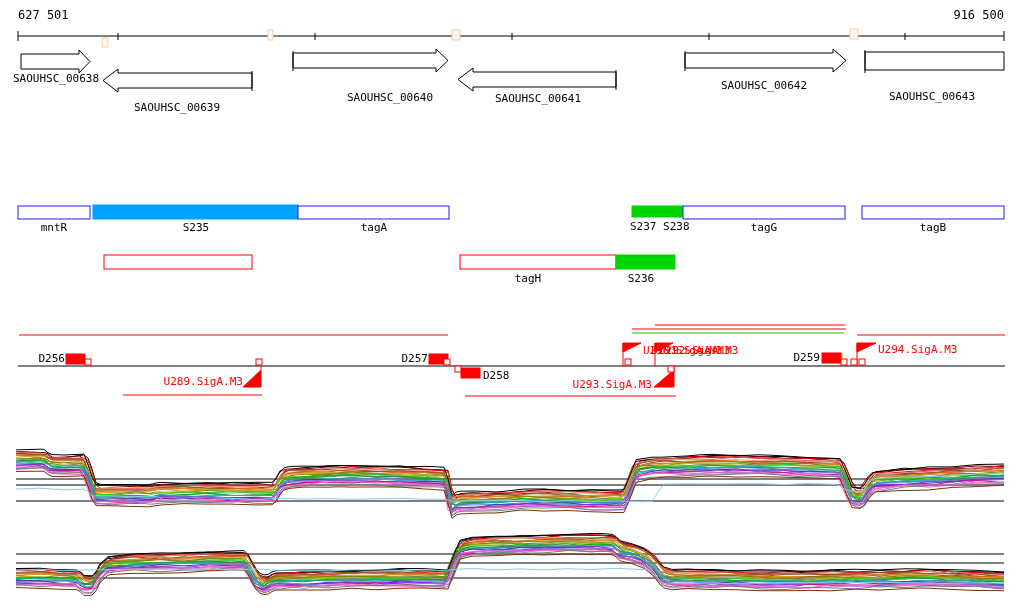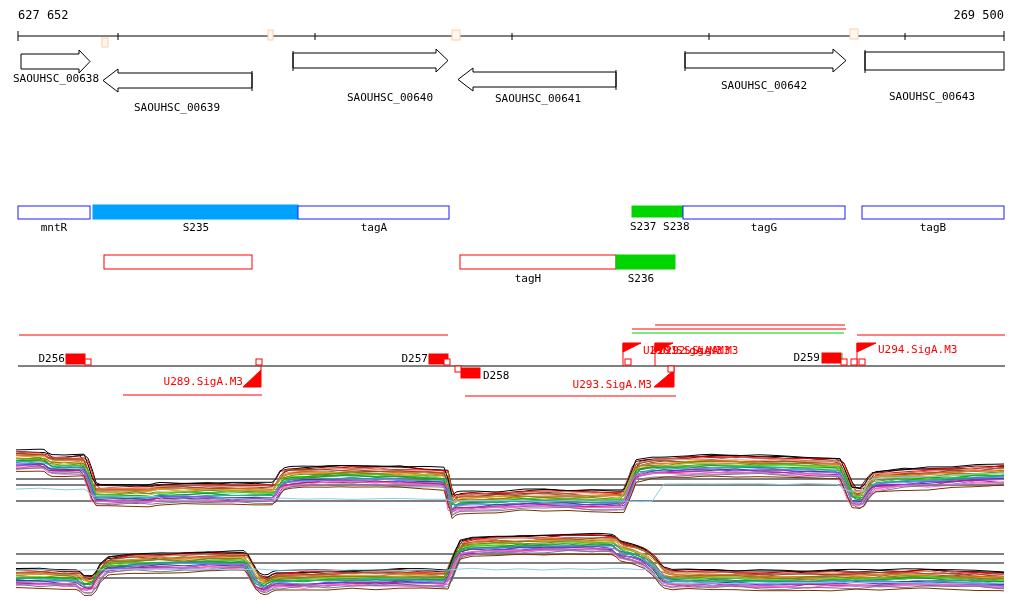--- a/index.html
+++ b/index.html
@@ -161,15 +161,15 @@
       <polyline points="16,582.6 20,582.7 24,582.8 28,582.9 32,583.0 36,583.2 40,583.1 44,583.2 48,583.2 52,583.3 56,583.3 60,583.4 64,583.4 68,583.5 72,583.6 76,584.5 80,588.6 84,589.9 88,590.0 92,588.0 96,579.6 100,574.4 104,570.5 108,568.8 112,568.1 116,568.2 120,568.3 124,568.4 128,568.5 132,568.9 136,569.2 140,568.9 144,568.6 148,568.3 152,568.0 156,567.6 160,567.3 164,567.4 168,567.4 172,567.5 176,567.5 180,567.6 184,567.6 188,567.2 192,566.7 196,566.3 200,565.8 204,565.4 208,565.0 212,565.0 216,565.0 220,565.0 224,565.0 228,565.0 232,565.0 236,564.8 240,564.7 244,566.2 248,574.2 252,581.2 256,586.7 260,588.1 264,588.7 268,586.1 272,584.0 276,583.8 280,583.6 284,583.9 288,584.2 292,584.5 296,584.8 300,585.0 304,585.3 308,584.8 312,584.3 316,583.7 320,583.2 324,582.7 328,582.2 332,582.3 336,582.4 340,582.5 344,582.6 348,582.7 352,582.8 356,582.7 360,582.7 364,582.7 368,582.7 372,582.7 376,582.7 380,582.7 384,582.6 388,582.6 392,582.5 396,582.5 400,582.5 404,582.5 408,582.5 412,582.5 416,582.5 420,582.6 424,582.6 428,582.7 432,582.9 436,583.1 440,583.2 444,583.4 448,576.0 452,565.9 456,556.9 460,553.8 464,553.1 468,552.4 472,552.4 476,551.9 480,551.4 484,550.9 488,550.3 492,549.8 496,549.3 500,549.4 504,549.5 508,549.6 512,549.8 516,549.9 520,550.0 524,549.7 528,549.4 532,549.1 536,548.8 540,548.5 544,548.3 548,548.2 552,548.0 556,547.9 560,547.8 564,547.6 568,547.5 572,547.3 576,547.1 580,546.9 584,546.7 588,546.5 592,546.3 596,546.6 600,547.0 604,547.6 608,548.2 612,549.5 616,553.8 620,555.4 624,556.1 628,556.8 632,557.6 636,559.0 640,560.4 644,563.3 648,566.7 652,570.5 656,576.2 660,581.0 664,582.4 668,583.7 672,584.3 676,584.4 680,584.6 684,584.8 688,584.9 692,584.6 696,584.3 700,584.0 704,583.7 708,583.3 712,583.0 716,583.3 720,583.6 724,583.9 728,584.2 732,584.5 736,584.8 740,584.9 744,584.9 748,584.9 752,584.9 756,584.9 760,584.9 764,584.9 768,584.8 772,584.8 776,584.7 780,584.6 784,584.6 788,584.6 792,584.6 796,584.6 800,584.6 804,584.5 808,584.4 812,584.3 816,584.1 820,584.0 824,583.9 828,583.8 832,583.7 836,583.5 840,583.3 844,583.1 848,582.9 852,582.7 856,582.5 860,582.7 864,582.8 868,582.9 872,583.0 876,583.1 880,583.2 884,583.3 888,583.4 892,583.5 896,583.6 900,583.7 904,583.8 908,583.7 912,583.6 916,583.5 920,583.6 924,583.7 928,583.8 932,584.0 936,584.1 940,584.3 944,584.4 948,584.5 952,584.7 956,584.7 960,584.7 964,584.7 968,584.7 972,584.7 976,584.7 980,584.8 984,585.0 988,585.2 992,585.4 996,585.6 1000,585.8 1004,586.1" fill="none" stroke="#8a2be2" stroke-width="1"></polyline>
       <polyline points="16,581.7 20,582.1 24,582.6 28,583.1 32,583.6 36,584.1 40,584.6 44,584.6 48,584.4 52,584.3 56,584.2 60,584.1 64,584.0 68,583.7 72,583.4 76,583.1 80,582.8 84,585.7 88,588.1 92,588.2 96,588.3 100,581.7 104,575.3 108,571.8 112,569.4 116,569.1 120,568.8 124,568.5 128,568.2 132,567.9 136,567.8 140,567.5 144,567.2 148,566.9 152,566.6 156,566.4 160,566.1 164,566.3 168,566.5 172,566.8 176,567.0 180,567.2 184,567.4 188,566.9 192,566.5 196,566.0 200,565.5 204,565.0 208,564.5 212,564.5 216,564.5 220,564.5 224,564.5 228,564.5 232,564.5 236,564.5 240,564.5 244,564.6 248,564.6 252,571.2 256,578.9 260,585.9 264,588.7 268,590.5 272,589.0 276,586.9 280,586.7 284,586.3 288,585.9 292,585.5 296,585.1 300,584.7 304,584.3 308,584.6 312,584.9 316,585.3 320,585.6 324,585.9 328,586.3 332,585.7 336,585.2 340,584.6 344,584.1 348,583.5 352,583.0 356,583.4 360,583.7 364,584.1 368,584.5 372,584.9 376,585.3 380,584.9 384,584.5 388,584.1 392,583.8 396,583.4 400,583.0 404,583.0 408,583.1 412,583.2 416,583.3 420,583.4 424,583.5 428,583.6 432,583.7 436,583.9 440,584.0 444,584.1 448,584.3 452,580.9 456,570.2 460,560.6 464,554.0 468,553.0 472,551.9 476,551.2 480,551.1 484,551.0 488,550.8 492,550.7 496,550.6 500,550.7 504,550.7 508,550.8 512,550.9 516,550.9 520,551.0 524,550.5 528,550.0 532,549.5 536,549.0 540,548.5 544,548.1 548,548.2 552,548.4 556,548.5 560,548.7 564,548.8 568,549.0 572,549.0 576,549.0 580,549.1 584,549.1 588,549.1 592,549.2 596,548.9 600,548.6 604,548.4 608,548.5 612,548.5 616,548.6 620,552.2 624,555.5 628,556.6 632,557.8 636,558.9 640,560.7 644,562.1 648,563.9 652,566.9 656,569.8 660,574.7 664,579.9 668,581.8 672,582.9 676,583.6 680,583.5 684,583.4 688,583.3 692,583.7 696,584.1 700,584.5 704,584.9 708,585.3 712,585.7 716,585.6 720,585.4 724,585.3 728,585.2 732,585.1 736,585.0 740,585.2 744,585.4 748,585.6 752,585.8 756,586.0 760,586.2 764,585.8 768,585.4 772,585.0 776,584.5 780,584.1 784,583.7 788,583.8 792,583.9 796,584.0 800,584.1 804,584.1 808,584.1 812,584.2 816,584.3 820,584.4 824,584.5 828,584.5 832,584.6 836,584.9 840,585.2 844,585.5 848,585.8 852,586.1 856,586.4 860,586.2 864,586.0 868,585.8 872,585.6 876,585.4 880,585.2 884,584.9 888,584.6 892,584.4 896,584.1 900,583.8 904,583.6 908,583.3 912,583.0 916,582.8 920,582.5 924,582.4 928,582.3 932,582.9 936,583.4 940,584.0 944,584.5 948,585.1 952,585.6 956,585.5 960,585.4 964,585.4 968,585.3 972,585.2 976,585.1 980,585.3 984,585.5 988,585.7 992,585.8 996,586.0 1000,586.2 1004,586.3" fill="none" stroke="#9370db" stroke-width="1"></polyline>
       <polyline points="16,583.3 20,583.4 24,583.5 28,583.6 32,583.7 36,583.8 40,583.8 44,584.0 48,584.2 52,584.4 56,584.6 60,584.8 64,585.0 68,584.6 72,584.2 76,584.3 80,587.9 84,589.0 88,588.6 92,588.0 96,580.2 100,575.2 104,572.0 108,570.7 112,570.6 116,570.0 120,569.5 124,568.9 128,568.4 132,568.1 136,567.8 140,567.6 144,567.4 148,567.3 152,567.1 156,566.9 160,566.7 164,567.0 168,567.4 172,567.7 176,568.0 180,568.4 184,568.7 188,568.4 192,568.0 196,567.7 200,567.4 204,567.1 208,566.8 212,566.9 216,567.0 220,567.0 224,567.1 228,567.2 232,567.3 236,566.8 240,566.3 244,566.7 248,574.4 252,581.1 256,586.8 260,588.4 264,589.6 268,587.2 272,585.1 276,585.1 280,585.1 284,585.2 288,585.2 292,585.3 296,585.3 300,585.3 304,585.4 308,585.4 312,585.5 316,585.5 320,585.6 324,585.7 328,585.7 332,585.4 336,585.0 340,584.6 344,584.2 348,583.9 352,583.5 356,583.4 360,583.3 364,583.2 368,583.1 372,582.9 376,582.8 380,583.0 384,583.2 388,583.3 392,583.5 396,583.6 400,583.9 404,584.2 408,584.6 412,584.9 416,585.3 420,585.7 424,586.0 428,585.8 432,585.7 436,585.5 440,585.4 444,585.2 448,578.5 452,568.2 456,559.2 460,555.3 464,554.6 468,553.9 472,553.7 476,553.4 480,553.1 484,552.8 488,552.5 492,552.2 496,551.9 500,551.8 504,551.7 508,551.6 512,551.4 516,551.3 520,551.2 524,550.9 528,550.6 532,550.3 536,550.0 540,549.7 544,549.5 548,549.5 552,549.5 556,549.6 560,549.6 564,549.6 568,549.7 572,549.7 576,549.7 580,549.8 584,549.8 588,549.8 592,549.9 596,549.7 600,549.7 604,549.9 608,550.1 612,550.7 616,554.6 620,556.7 624,557.7 628,558.6 632,559.6 636,561.3 640,563.0 644,565.3 648,568.1 652,571.2 656,576.4 660,581.1 664,581.9 668,583.6 672,584.6 676,585.0 680,585.5 684,586.0 688,586.5 692,586.0 696,585.5 700,585.0 704,584.5 708,584.0 712,583.5 716,584.0 720,584.5 724,585.0 728,585.5 732,586.1 736,586.6 740,586.7 744,586.8 748,587.0 752,587.1 756,587.2 760,587.4 764,587.4 768,587.3 772,587.3 776,587.3 780,587.2 784,587.2 788,586.8 792,586.3 796,585.9 800,585.4 804,584.8 808,584.2 812,584.4 816,584.6 820,584.7 824,584.9 828,585.1 832,585.2 836,585.2 840,585.1 844,585.1 848,585.0 852,585.0 856,584.9 860,585.0 864,585.0 868,585.1 872,585.1 876,585.2 880,585.2 884,585.1 888,585.1 892,585.0 896,585.0 900,584.9 904,584.8 908,584.8 912,584.8 916,584.8 920,585.0 924,585.2 928,585.4 932,585.6 936,585.7 940,585.9 944,586.0 948,586.2 952,586.3 956,586.3 960,586.2 964,586.2 968,586.1 972,586.1 976,586.0 980,586.3 984,586.6 988,586.9 992,587.2 996,587.5 1000,587.8 1004,587.7" fill="none" stroke="#c71585" stroke-width="1"></polyline>
       <polyline points="16,583.9 20,584.1 24,584.3 28,584.5 32,584.7 36,584.9 40,585.0 44,584.8 48,584.6 52,584.4 56,584.2 60,584.0 64,583.8 68,583.8 72,583.8 76,584.0 80,588.0 84,589.8 88,589.8 92,589.3 96,581.2 100,575.5 104,571.9 108,570.1 112,569.6 116,569.5 120,569.4 124,569.2 128,569.1 132,569.3 136,569.4 140,569.3 144,569.1 148,569.0 152,568.9 156,568.8 160,568.7 164,568.8 168,568.9 172,569.1 176,569.2 180,569.4 184,569.5 188,569.0 192,568.5 196,568.1 200,567.6 204,567.1 208,566.7 212,567.0 216,567.3 220,567.6 224,568.0 228,568.3 232,568.6 236,568.4 240,568.2 244,568.4 248,576.3 252,583.5 256,589.8 260,591.2 264,592.4 268,589.7 272,587.2 276,587.0 280,586.8 284,586.7 288,586.6 292,586.4 296,586.3 300,586.2 304,586.0 308,585.9 312,585.7 316,585.5 320,585.4 324,585.2 328,585.0 332,584.9 336,584.7 340,584.6 344,584.4 348,584.2 352,584.1 356,584.4 360,584.7 364,585.0 368,585.4 372,585.7 376,586.0 380,586.0 384,586.0 388,586.0 392,586.0 396,586.0 400,586.0 404,586.1 408,586.1 412,586.2 416,586.2 420,586.3 424,586.3 428,586.0 432,585.7 436,585.4 440,585.1 444,584.8 448,578.6 452,568.1 456,558.8 460,554.1 464,553.1 468,552.1 472,551.7 476,551.5 480,551.4 484,551.3 488,551.1 492,551.0 496,550.9 500,550.9 504,551.0 508,551.0 512,551.1 516,551.1 520,551.2 524,551.1 528,551.0 532,550.9 536,550.8 540,550.7 544,550.7 548,550.6 552,550.6 556,550.6 560,550.6 564,550.6 568,550.6 572,550.4 576,550.2 580,550.0 584,549.8 588,549.6 592,549.4 596,549.7 600,550.2 604,550.8 608,551.5 612,552.3 616,556.6 620,558.5 624,558.8 628,559.2 632,559.7 636,560.8 640,561.9 644,564.5 648,567.8 652,571.3 656,576.9 660,582.3 664,583.6 668,584.6 672,585.0 676,584.9 680,584.7 684,584.5 688,584.4 692,584.8 696,585.2 700,585.6 704,586.0 708,586.4 712,586.9 716,586.6 720,586.4 724,586.2 728,586.0 732,585.8 736,585.6 740,585.7 744,585.8 748,585.9 752,586.1 756,586.2 760,586.3 764,586.4 768,586.6 772,586.7 776,586.9 780,587.0 784,587.2 788,587.4 792,587.5 796,587.7 800,587.8 804,587.8 808,587.9 812,587.4 816,586.8 820,586.3 824,585.8 828,585.3 832,584.7 836,584.7 840,584.7 844,584.7 848,584.7 852,584.7 856,584.6 860,585.1 864,585.5 868,585.9 872,586.3 876,586.7 880,587.1 884,586.9 888,586.7 892,586.4 896,586.2 900,585.9 904,585.7 908,585.4 912,585.1 916,584.8 920,584.7 924,584.6 928,584.5 932,584.5 936,584.4 940,584.4 944,584.4 948,584.3 952,584.3 956,584.6 960,584.9 964,585.2 968,585.5 972,585.8 976,586.1 980,586.5 984,586.9 988,587.3 992,587.7 996,588.1 1000,588.5 1004,588.5" fill="none" stroke="#ff69b4" stroke-width="1"></polyline>
       <polyline points="16,585.5 20,585.2 24,585.0 28,584.7 32,584.4 36,584.2 40,583.8 44,584.3 48,584.7 52,585.2 56,585.7 60,586.1 64,586.6 68,586.5 72,586.5 76,586.5 80,590.3 84,592.4 88,592.4 92,592.3 96,584.3 100,578.3 104,574.7 108,572.5 112,572.0 116,571.5 120,571.0 124,570.5 128,569.9 132,569.6 136,569.4 140,569.1 144,568.9 148,568.7 152,568.5 156,568.3 160,568.1 164,568.0 168,568.0 172,567.9 176,567.8 180,567.8 184,567.7 188,568.0 192,568.2 196,568.4 200,568.6 204,568.9 208,569.1 212,568.6 216,568.1 220,567.6 224,567.1 228,566.6 232,566.1 236,566.2 240,566.3 244,566.4 248,574.4 252,582.0 256,588.9 260,590.3 264,591.6 268,589.0 272,586.3 276,585.9 280,585.7 284,586.1 288,586.6 292,587.0 296,587.5 300,587.9 304,588.4 308,587.8 312,587.2 316,586.6 320,586.0 324,585.4 328,584.8 332,584.9 336,585.0 340,585.2 344,585.3 348,585.4 352,585.6 356,585.6 360,585.6 364,585.6 368,585.6 372,585.6 376,585.6 380,585.6 384,585.6 388,585.6 392,585.5 396,585.5 400,585.6 404,585.8 408,586.1 412,586.3 416,586.6 420,586.8 424,587.1 428,587.0 432,586.9 436,586.8 440,586.7 444,586.7 448,581.5 452,571.0 456,561.9 460,556.8 464,556.0 468,555.2 472,554.9 476,554.3 480,553.7 484,553.0 488,552.4 492,551.8 496,551.2 500,551.5 504,551.8 508,552.2 512,552.5 516,552.8 520,553.1 524,552.6 528,552.0 532,551.4 536,550.9 540,550.3 544,549.8 548,549.8 552,549.8 556,549.8 560,549.8 564,549.8 568,549.8 572,550.1 576,550.5 580,550.8 584,551.1 588,551.5 592,551.8 596,551.5 600,551.4 604,551.5 608,551.5 612,551.6 616,555.3 620,558.0 624,559.1 628,560.1 632,561.2 636,563.0 640,564.8 644,567.1 648,570.3 652,573.5 656,578.9 660,584.4 664,585.7 668,587.0 672,587.8 676,587.9 680,588.0 684,588.1 688,588.2 692,587.9 696,587.6 700,587.3 704,587.0 708,586.7 712,586.4 716,586.3 720,586.1 724,586.0 728,585.9 732,585.8 736,585.7 740,586.0 744,586.3 748,586.6 752,586.9 756,587.2 760,587.5 764,587.2 768,586.9 772,586.6 776,586.3 780,586.1 784,585.8 788,586.2 792,586.6 796,587.1 800,587.4 804,587.8 808,588.1 812,587.9 816,587.7 820,587.5 824,587.3 828,587.1 832,586.9 836,586.7 840,586.5 844,586.3 848,586.0 852,585.8 856,585.6 860,585.7 864,585.9 868,586.0 872,586.2 876,586.3 880,586.4 884,586.1 888,585.8 892,585.5 896,585.2 900,584.9 904,584.6 908,584.5 912,584.3 916,584.2 920,584.2 924,584.3 928,584.4 932,584.6 936,584.8 940,585.0 944,585.2 948,585.4 952,585.7 956,585.7 960,585.7 964,585.8 968,585.8 972,585.9 976,585.9 980,586.2 984,586.5 988,586.7 992,587.0 996,587.3 1000,587.6 1004,587.5" fill="none" stroke="#da70d6" stroke-width="1"></polyline>
       <polyline points="16,584.2 20,584.6 24,585.0 28,585.4 32,585.8 36,586.3 40,586.7 44,586.4 48,586.1 52,585.8 56,585.5 60,585.2 64,584.9 68,585.2 72,585.6 76,586.0 80,588.8 84,592.8 88,593.2 92,592.9 96,587.8 100,580.0 104,576.2 108,572.7 112,572.1 116,571.6 120,571.2 124,570.8 128,570.4 132,570.1 136,569.9 140,570.2 144,570.5 148,570.9 152,571.2 156,571.5 160,571.8 164,571.5 168,571.3 172,571.0 176,570.7 180,570.4 184,570.1 188,570.1 192,570.1 196,570.1 200,570.1 204,570.1 208,570.1 212,569.7 216,569.3 220,568.8 224,568.4 228,568.0 232,567.5 236,567.5 240,567.5 244,567.4 248,572.3 252,580.2 256,586.9 260,590.7 264,592.5 268,591.8 272,589.6 276,588.8 280,589.0 284,588.5 288,587.9 292,587.4 296,586.9 300,586.4 304,585.9 308,586.2 312,586.6 316,586.9 320,587.2 324,587.6 328,587.9 332,587.6 336,587.3 340,587.0 344,586.7 348,586.4 352,586.1 356,586.0 360,585.9 364,585.8 368,585.7 372,585.6 376,585.5 380,585.4 384,585.2 388,585.1 392,585.0 396,584.9 400,584.8 404,584.9 408,585.0 412,585.0 416,585.1 420,585.2 424,585.3 428,585.7 432,586.1 436,586.5 440,586.9 444,587.3 448,586.6 452,576.0 456,566.1 460,557.5 464,556.5 468,555.5 472,554.6 476,554.2 480,553.8 484,553.4 488,553.0 492,552.6 496,552.2 500,552.4 504,552.6 508,552.8 512,553.0 516,553.2 520,553.4 524,553.3 528,553.2 532,553.1 536,553.0 540,552.9 544,552.9 548,552.5 552,552.1 556,551.7 560,551.3 564,550.9 568,550.5 572,550.7 576,550.9 580,551.2 584,551.4 588,551.6 592,551.8 596,551.5 600,551.2 604,551.2 608,551.3 612,551.3 616,553.6 620,557.4 624,558.4 628,559.4 632,560.4 636,561.9 640,563.6 644,565.4 648,568.7 652,572.0 656,576.7 660,582.3 664,585.3 668,586.1 672,586.9 676,586.5 680,586.2 684,585.8 688,585.5 692,585.9 696,586.3 700,586.6 704,587.0 708,587.4 712,587.8 716,587.4 720,587.0 724,586.7 728,586.3 732,586.0 736,585.7 740,586.2 744,586.8 748,587.3 752,587.9 756,588.4 760,588.9 764,589.0 768,589.2 772,589.3 776,589.4 780,589.5 784,589.6 788,589.2 792,588.9 796,588.5 800,588.2 804,587.7 808,587.3 812,587.4 816,587.5 820,587.6 824,587.7 828,587.8 832,587.9 836,588.0 840,588.2 844,588.4 848,588.5 852,588.7 856,588.8 860,588.4 864,587.9 868,587.5 872,587.0 876,586.5 880,586.0 884,586.3 888,586.6 892,586.9 896,587.1 900,587.4 904,587.7 908,587.3 912,587.0 916,586.6 920,586.3 924,586.2 928,586.0 932,586.1 936,586.1 940,586.1 944,586.2 948,586.2 952,586.2 956,586.2 960,586.2 964,586.2 968,586.2 972,586.2 976,586.2 980,586.6 984,587.1 988,587.5 992,587.9 996,588.3 1000,588.7 1004,588.7" fill="none" stroke="#708090" stroke-width="1"></polyline>
       <polyline points="16,569.0 20,568.9 24,568.9 28,568.9 32,568.8 36,568.8 40,568.7 44,568.9 48,569.1 52,569.3 56,569.5 60,569.7 64,569.8 68,569.8 72,569.8 76,569.8 80,571.8 84,575.8 88,575.8 92,575.8 96,571.8 100,563.8 104,560.3 108,556.8 112,556.4 116,555.9 120,555.4 124,554.9 128,554.5 132,554.1 136,553.9 140,553.7 144,553.5 148,553.4 152,553.2 156,553.1 160,552.9 164,552.9 168,553.0 172,553.0 176,553.0 180,553.0 184,553.1 188,553.0 192,552.8 196,552.7 200,552.6 204,552.6 208,552.5 212,552.2 216,551.9 220,551.7 224,551.4 228,551.1 232,550.9 236,550.8 240,550.7 244,550.6 248,554.6 252,562.6 256,569.2 260,573.4 264,574.9 268,574.4 272,571.9 276,570.7 280,570.6 284,570.5 288,570.4 292,570.2 296,570.1 300,569.9 304,569.8 308,569.9 312,569.9 316,569.9 320,570.0 324,570.0 328,570.1 332,570.2 336,570.3 340,570.4 344,570.5 348,570.6 352,570.7 356,570.6 360,570.6 364,570.5 368,570.4 372,570.4 376,570.3 380,570.0 384,569.7 388,569.4 392,569.1 396,568.8 400,568.5 404,568.5 408,568.6 412,568.6 416,568.6 420,568.6 424,568.7 428,568.9 432,569.1 436,569.4 440,569.6 444,569.8 448,570.0 452,559.4 456,549.5 460,540.2 464,539.2 468,538.3 472,537.3 476,537.2 480,537.0 484,536.8 488,536.6 492,536.5 496,536.3 500,536.3 504,536.3 508,536.3 512,536.3 516,536.3 520,536.3 524,536.1 528,535.9 532,535.7 536,535.5 540,535.3 544,535.2 548,535.1 552,534.9 556,534.8 560,534.7 564,534.5 568,534.4 572,534.3 576,534.1 580,533.9 584,533.8 588,533.6 592,533.5 596,533.4 600,533.4 604,533.7 608,534.0 612,534.4 616,536.5 620,540.7 624,541.8 628,542.8 632,543.9 636,545.3 640,547.1 644,548.5 648,551.5 652,554.5 656,558.6 660,563.9 664,567.1 668,568.2 672,569.4 676,569.3 680,569.2 684,569.1 688,569.1 692,569.2 696,569.4 700,569.5 704,569.7 708,569.9 712,570.0 716,570.1 720,570.3 724,570.4 728,570.6 732,570.8 736,571.0 740,570.8 744,570.6 748,570.3 752,570.1 756,569.9 760,569.7 764,569.8 768,569.9 772,570.0 776,570.1 780,570.2 784,570.3 788,570.5 792,570.7 796,570.9 800,571.0 804,571.1 808,571.2 812,571.0 816,570.7 820,570.5 824,570.3 828,570.0 832,569.8 836,569.7 840,569.6 844,569.5 848,569.4 852,569.3 856,569.3 860,569.4 864,569.5 868,569.6 872,569.7 876,569.8 880,569.9 884,569.7 888,569.5 892,569.4 896,569.2 900,569.0 904,568.8 908,568.8 912,568.9 916,568.9 920,568.9 924,569.1 928,569.4 932,569.4 936,569.5 940,569.5 944,569.6 948,569.7 952,569.7 956,569.8 960,569.9 964,570.0 968,570.1 972,570.2 976,570.3 980,570.6 984,570.8 988,571.0 992,571.3 996,571.5 1000,571.7 1004,572.0" fill="none" stroke="#000000" stroke-width="1"></polyline>
       <polyline points="16,587.6 20,587.7 24,587.8 28,588.0 32,588.1 36,588.3 40,588.4 44,588.6 48,588.7 52,588.9 56,589.0 60,589.2 64,589.4 68,589.4 72,589.4 76,589.4 80,591.4 84,595.4 88,595.4 92,595.1 96,590.9 100,582.6 104,578.9 108,575.1 112,574.5 116,574.3 120,574.0 124,573.8 128,573.5 132,573.4 136,573.4 140,573.4 144,573.4 148,573.3 152,573.3 156,573.2 160,573.2 164,573.1 168,573.1 172,573.0 176,572.9 180,572.8 184,572.7 188,572.4 192,572.1 196,571.8 200,571.4 204,571.1 208,570.8 212,570.7 216,570.6 220,570.4 224,570.3 228,570.1 232,570.0 236,570.0 240,570.1 244,570.1 248,574.2 252,582.3 256,589.1 260,593.1 264,594.6 268,594.0 272,591.5 276,590.1 280,590.0 284,590.0 288,590.0 292,590.0 296,590.0 300,590.0 304,589.9 308,590.0 312,590.0 316,590.0 320,590.0 324,590.0 328,590.0 332,589.7 336,589.4 340,589.1 344,588.8 348,588.5 352,588.2 356,588.5 360,588.7 364,589.0 368,589.2 372,589.5 376,589.7 380,589.5 384,589.2 388,589.0 392,588.7 396,588.4 400,588.2 404,588.2 408,588.1 412,588.1 416,588.1 420,588.0 424,588.0 428,588.2 432,588.3 436,588.5 440,588.6 444,588.8 448,589.0 452,578.3 456,568.4 460,559.1 464,558.1 468,557.2 472,556.2 476,556.1 480,556.0 484,555.9 488,555.8 492,555.7 496,555.6 500,555.4 504,555.1 508,554.9 512,554.7 516,554.5 520,554.3 524,554.4 528,554.5 532,554.6 536,554.7 540,554.8 544,555.0 548,554.8 552,554.6 556,554.5 560,554.3 564,554.1 568,554.0 572,554.1 576,554.2 580,554.3 584,554.4 588,554.5 592,554.6 596,554.4 600,554.2 604,554.4 608,554.6 612,554.7 616,556.8 620,560.8 624,561.8 628,562.7 632,563.7 636,565.0 640,566.7 644,568.3 648,571.5 652,574.7 656,579.1 660,584.6 664,588.0 668,588.9 672,589.8 676,589.5 680,589.1 684,588.8 688,588.5 692,588.7 696,588.9 700,589.0 704,589.2 708,589.4 712,589.6 716,589.6 720,589.6 724,589.6 728,589.6 732,589.7 736,589.7 740,589.9 744,590.1 748,590.2 752,590.4 756,590.5 760,590.7 764,590.7 768,590.7 772,590.7 776,590.7 780,590.7 784,590.7 788,590.7 792,590.6 796,590.6 800,590.6 804,590.5 808,590.4 812,590.5 816,590.5 820,590.6 824,590.7 828,590.8 832,590.8 836,590.5 840,590.2 844,590.0 848,589.7 852,589.4 856,589.1 860,589.3 864,589.4 868,589.6 872,589.8 876,589.9 880,590.1 884,589.8 888,589.6 892,589.4 896,589.2 900,588.9 904,588.7 908,588.6 912,588.4 916,588.2 920,588.0 924,588.1 928,588.1 932,588.4 936,588.6 940,588.8 944,589.0 948,589.2 952,589.4 956,589.6 960,589.8 964,590.0 968,590.1 972,590.3 976,590.5 980,590.5 984,590.5 988,590.5 992,590.6 996,590.6 1000,590.6 1004,590.9" fill="none" stroke="#7a3300" stroke-width="1"></polyline>
       <polyline points="16,570.1 20,569.9 24,569.8 28,569.6 32,569.5 36,569.4 40,569.2 44,569.5 48,569.7 52,570.0 56,570.2 60,570.5 64,570.7 68,570.6 72,570.4 76,570.3 80,570.2 84,570.0 88,569.9 92,569.9 96,569.8 100,569.8 104,569.8 108,569.8 112,569.7 116,569.6 120,569.5 124,569.4 128,569.3 132,569.2 136,569.1 140,569.2 144,569.2 148,569.2 152,569.3 156,569.3 160,569.3 164,569.3 168,569.3 172,569.2 176,569.2 180,569.2 184,569.1 188,569.1 192,569.1 196,569.1 200,569.1 204,569.1 208,569.1 212,569.2 216,569.4 220,569.6 224,569.8 228,570.0 232,570.2 236,570.0 240,569.8 244,569.6 248,569.4 252,569.2 256,569.0 260,569.2 264,569.4 268,569.7 272,569.9 276,570.1 280,570.3 284,570.2 288,570.2 292,570.1 296,570.0 300,570.0 304,569.9 308,570.1 312,570.2 316,570.4 320,570.6 324,570.7 328,570.9 332,570.7 336,570.5 340,570.3 344,570.2 348,570.0 352,569.8 356,569.8 360,569.8 364,569.8 368,569.8 372,569.9 376,569.9 380,570.0 384,570.1 388,570.2 392,570.4 396,570.5 400,570.6 404,570.5 408,570.3 412,570.2 416,570.0 420,569.9 424,569.7 428,569.9 432,570.1 436,570.3 440,570.5 444,570.3 448,570.1 452,569.7 456,569.4 460,569.1 464,568.8 468,568.6 472,568.3 476,568.6 480,568.8 484,569.1 488,569.3 492,569.6 496,569.9 500,569.7 504,569.5 508,569.4 512,569.2 516,569.0 520,568.8 524,569.0 528,569.2 532,569.4 536,569.6 540,569.8 544,570.0 548,569.7 552,569.5 556,569.3 560,569.1 564,568.9 568,568.7 572,568.8 576,569.0 580,569.1 584,569.2 588,569.4 592,569.5 596,569.3 600,569.1 604,568.9 608,568.7 612,568.5 616,568.3 620,568.5 624,568.7 628,568.9 632,569.1 636,569.3 640,569.5 644,569.4 648,569.4 652,572.8 656,576.2 660,580.8 664,583.1 668,583.1 672,583.2 676,583.3 680,583.3 684,583.4 688,583.5 692,583.5 696,583.6 700,583.7 704,583.8 708,583.8 712,583.9 716,583.8 720,583.7 724,583.6 728,583.5 732,583.4 736,583.3 740,583.3 744,583.3 748,583.3 752,583.2 756,583.2 760,583.2 764,583.1 768,583.0 772,582.8 776,582.7 780,582.6 784,582.5 788,582.5 792,582.6 796,582.6 800,582.6 804,582.7 808,582.7 812,582.6 816,582.5 820,582.4 824,582.3 828,582.2 832,582.1 836,582.2 840,582.3 844,582.4 848,582.5 852,582.6 856,582.6 860,582.6 864,582.6 868,582.6 872,582.5 876,582.5 880,582.5 884,582.5 888,582.5 892,582.6 896,582.6 900,582.6 904,582.6 908,582.7 912,582.8 916,582.9 920,583.0 924,583.1 928,583.2 932,583.2 936,583.2 940,583.2 944,583.2 948,583.2 952,583.2 956,583.2 960,583.2 964,583.2 968,583.1 972,583.1 976,583.1 980,583.1 984,583.1 988,583.1 992,583.0 996,583.0 1000,583.0 1004,582.7" fill="none" stroke="#87ceeb" stroke-width="1"></polyline>
     </svg>
-  <div class="coord" id="coord-start">627 652</div>
-  <div class="coord" id="coord-end">269 500</div>
+  <div class="coord" id="coord-start">627 501</div>
+  <div class="coord" id="coord-end">916 500</div>
 </div>
 
 </body></html>

